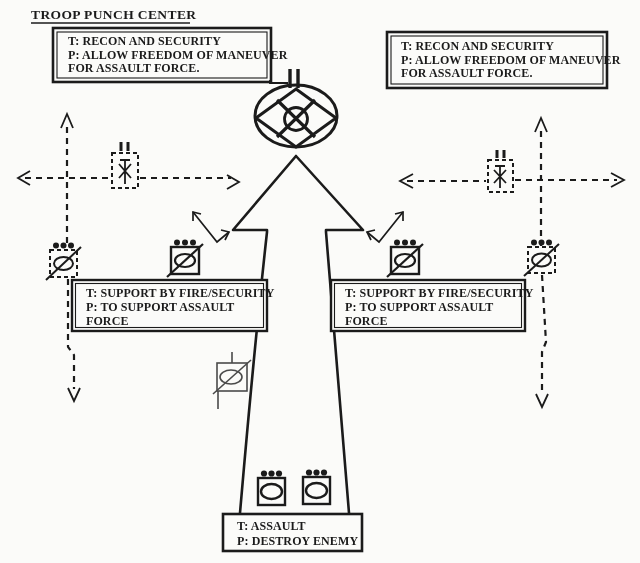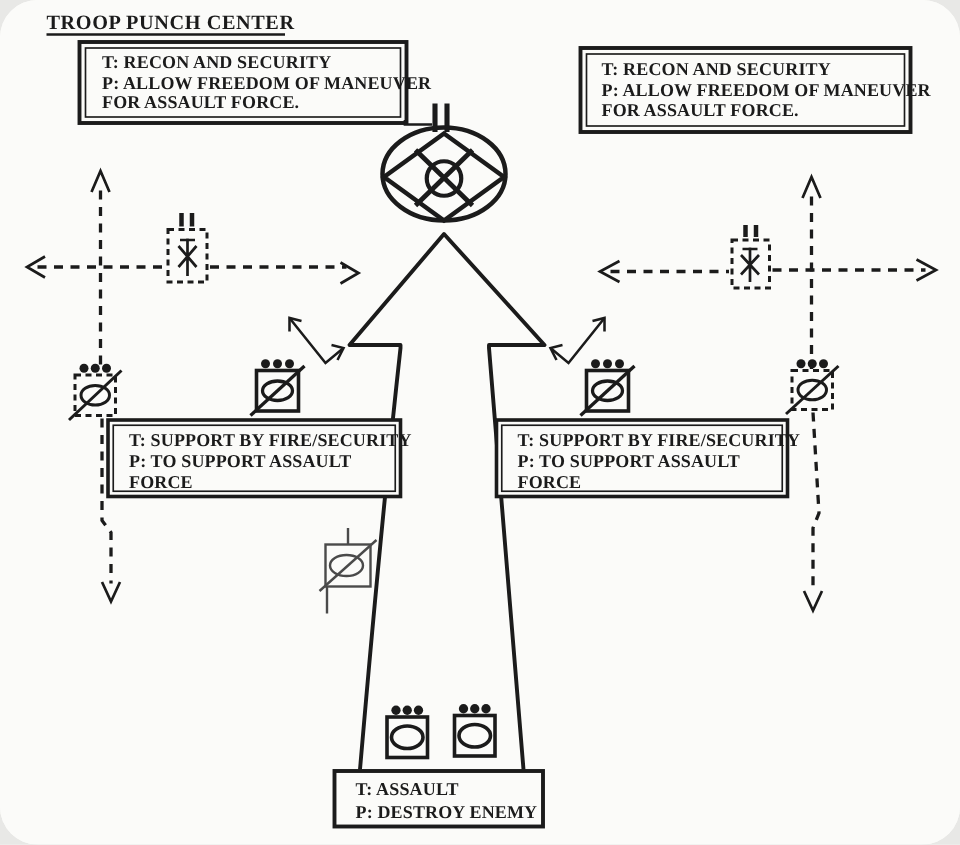--- a/index.html
+++ b/index.html
@@ -1,20 +1,19 @@
 <!DOCTYPE html>
 <html><head>
 <meta charset="utf-8">
 <style>
   html,body{margin:0;padding:0;background:#e8e8e6;}
   .page{
     position:relative;width:640px;height:563px;margin:0 auto;
     background:#fbfbf9;overflow:hidden;
     font-family:"Liberation Serif", serif;
-    border-radius:25px;
   }
   svg text{
     font-family:"Liberation Serif", serif;
     font-weight:bold;
     fill:#1b1b1b;
   }
   .box-text{font-size:12px;letter-spacing:.1px;}
   .title-text{font-size:13.5px;letter-spacing:.4px;}
 </style>
 </head>

